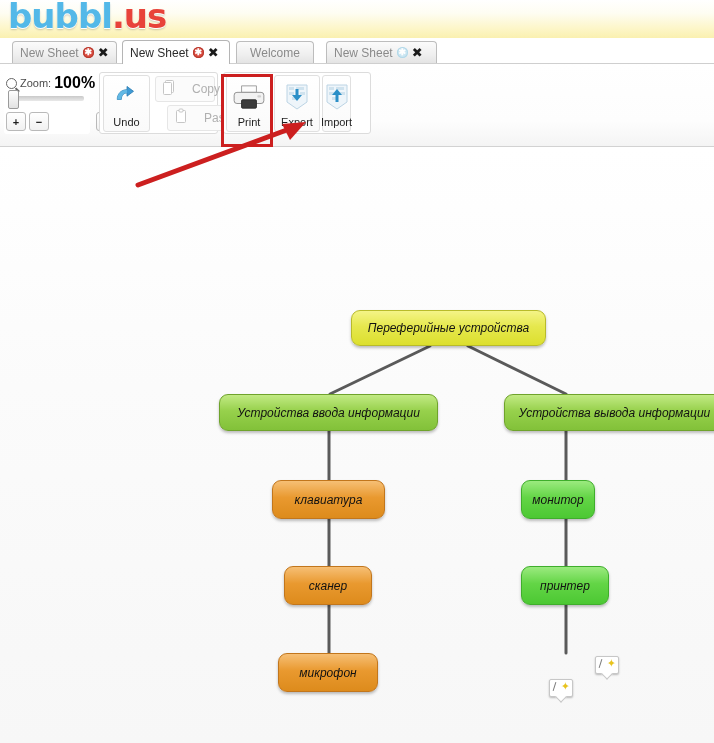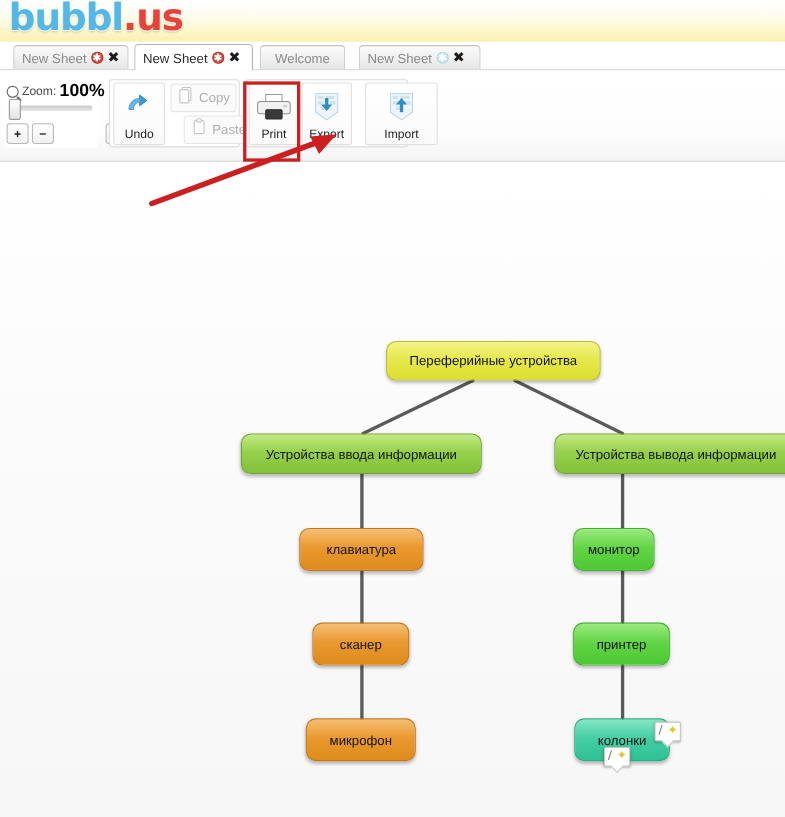--- a/index.html
+++ b/index.html
@@ -124,21 +124,21 @@
     width:47px;height:57px;top:2px;
     border:1px solid #e0e0e0;border-radius:3px;
     background:linear-gradient(to bottom,#ffffff 0%,#fafafa 100%);
     display:flex;flex-direction:column;align-items:center;justify-content:flex-end;
     padding-bottom:3px;cursor:pointer;
   }
   .tbtn .tlbl{font-size:11px;color:#1f1f1f;line-height:1;}
   .tbtn.flat{
     border:1px solid #e6e6e6;background:#fbfbfb;
     flex-direction:row;align-items:center;justify-content:flex-start;
-    gap:5px;padding:0 6px;height:26px;
+    gap:16px;padding:0 6px;height:26px;
   }
   .tbtn.flat .tlbl{font-size:12px;color:#b0b0b0;}
   .icon-wrap{
     flex:1;display:flex;align-items:center;justify-content:center;width:100%;
   }
 
   
   .undo-ico{width:26px;height:26px;}
   
   .print-ico{width:32px;height:26px;}
@@ -152,20 +152,21 @@
     border:3px solid #cc1f1f;box-sizing:border-box;z-index:20;
     pointer-events:none;
   }
   .arrow-svg{position:absolute;left:120px;top:120px;width:190px;height:75px;z-index:21;pointer-events:none;}
 
   
   .canvas{
     position:absolute;left:0;top:148px;width:714px;height:595px;
     background:linear-gradient(to bottom,#ffffff 0%,#fbfbfb 40%,#f7f7f7 100%);
     overflow:hidden;
+    font-style:italic;
   }
   .edges{position:absolute;left:0;top:0;width:714px;height:595px;}
 
   .node{
     position:absolute;box-sizing:border-box;
     border-radius:9px;
     display:flex;align-items:center;justify-content:center;
     font-size:12px;color:#121212;
     white-space:nowrap;
     box-shadow:0 2px 3px rgba(0,0,0,.25);
@@ -309,21 +310,21 @@
               <rect x="8" y="14" width="5" height="3"></rect>
                 <rect x="16" y="4" width="4" height="3"></rect>
             </g>
             <path d="M13 7 l0 8 M13 18 l-5 -6 h10 z" fill="#2b8fc7" stroke="none"></path>
             <rect x="11.5" y="6" width="3" height="8" fill="#2b8fc7"></rect>
           </svg>
         </span>
         <span class="tlbl">Export</span>
       </div>
 
-      <div class="tbtn" style="left:108px;width:66px;">
+      <div class="tbtn" style="left:98px;width:29px;">
         <span class="icon-wrap">
           <svg class="ei-ico" viewBox="0 0 26 28">
             <path d="M3 2 h20 v17 l-10 7 l-10 -7 z" fill="#eef5fa" stroke="#bcd4e4" stroke-width="1"></path>
             <g fill="#cfe2ee">
               <rect x="5" y="4" width="5" height="3"></rect>
                 <rect x="12" y="4" width="5" height="3"></rect>
               <rect x="5" y="9" width="5" height="3"></rect>
                 <rect x="16" y="9" width="5" height="3"></rect>
               <rect x="8" y="14" width="5" height="3"></rect>
                 <rect x="16" y="4" width="4" height="3"></rect>
@@ -407,25 +408,20 @@
          border:1px solid #3fae2c;">
       <span class="ntext">принтер</span>
     </div>
 
     <div class="node" style="left:278px;top:505px;width:100px;height:39px;
          background:linear-gradient(to bottom,#f6bf75 0%,#e9992f 45%,#dd8b1c 100%);
          border:1px solid #c2761c;">
       <span class="ntext">микрофон</span>
     </div>
 
-    <div class="node" style="left:522px;top:505px;width:87px;height:39px;
-         background:linear-gradient(to bottom,#86e5c4 0%,#45cfa6 45%,#2ec093 100%);
-         border:1px solid #2bab85;">
-      <span class="ntext">колонки</span>
-    </div>
 
     <div class="badge right" style="left:595px;top:508px;">
       <span class="pen"></span>
       <span class="star">✦</span>
     </div>
 
     <div class="badge bottom" style="left:549px;top:531px;">
       <span class="pen"></span>
       <span class="star">✦</span>
     </div>

